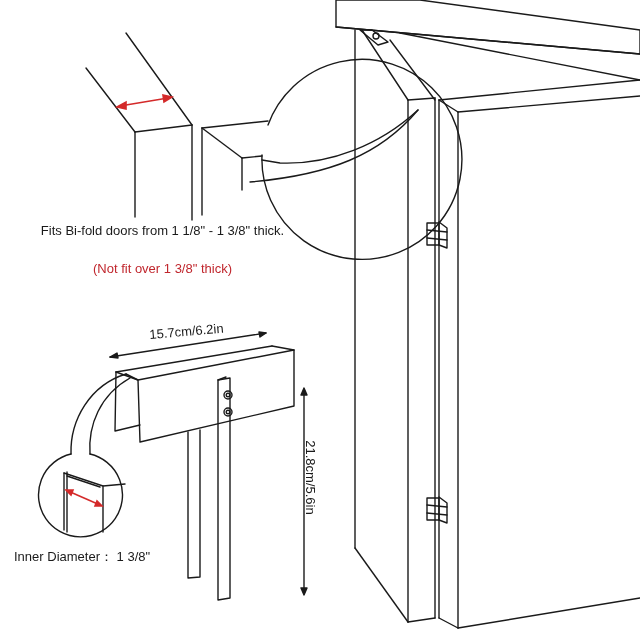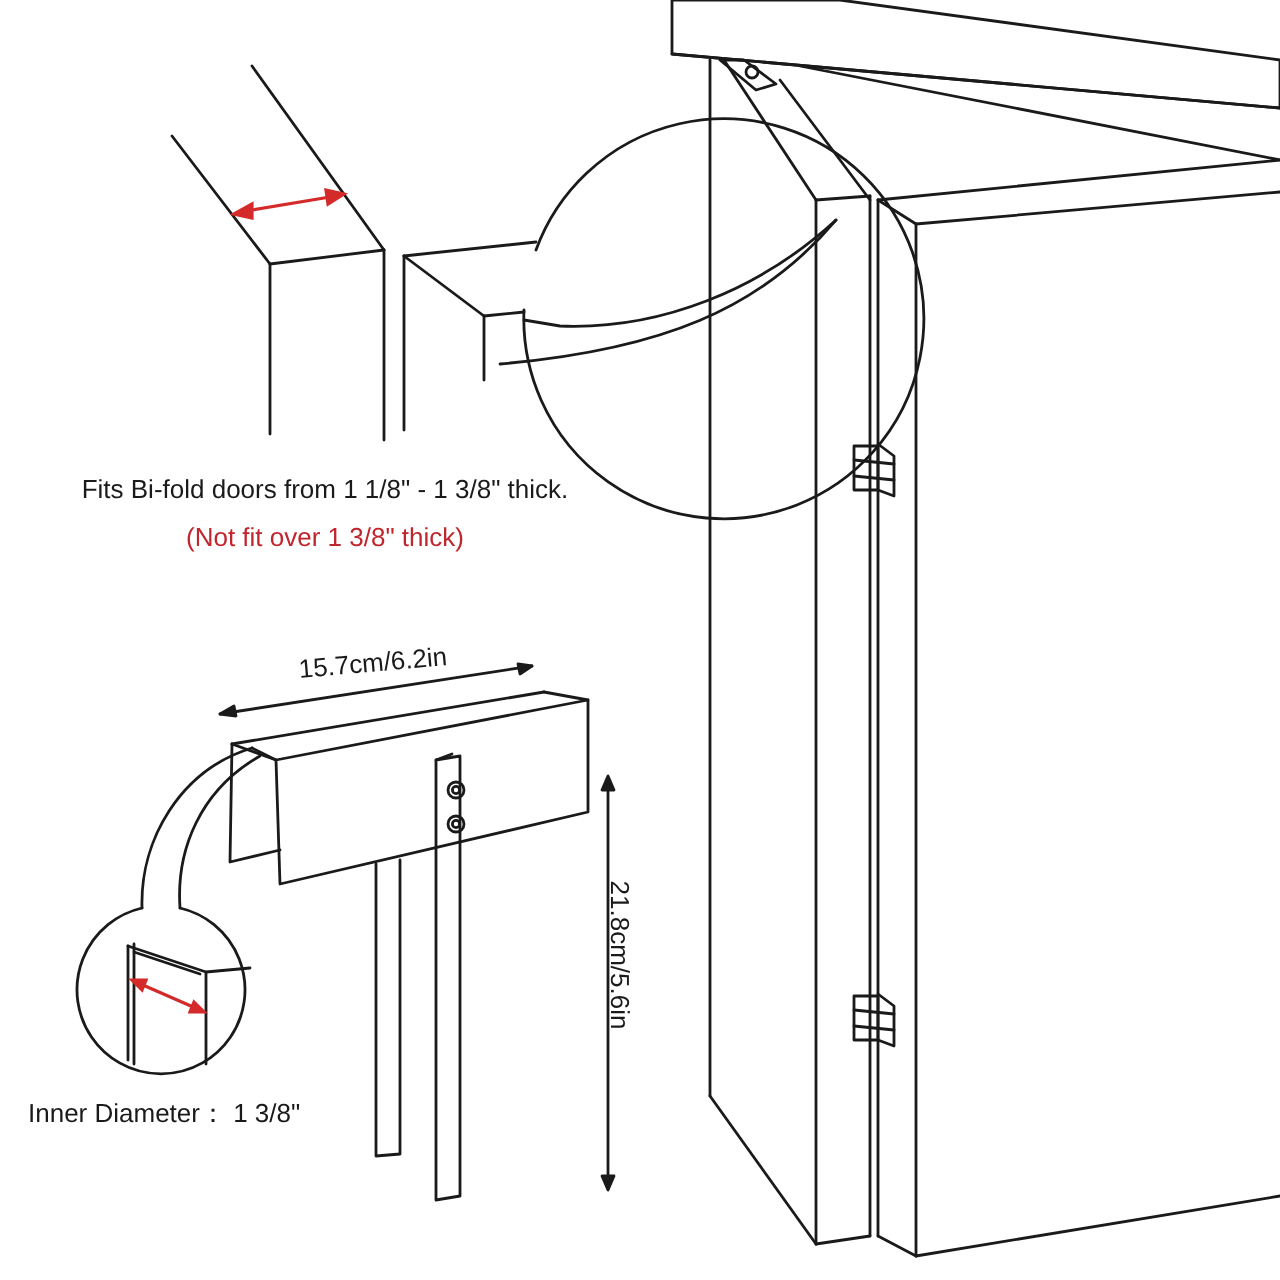--- a/index.html
+++ b/index.html
@@ -1,19 +1,19 @@
 <!DOCTYPE html>
 <html><head>
 <meta charset="utf-8">
 <style>
   html, body { margin: 0; padding: 0; background: #ffffff; }
   .canvas { position: relative; width: 640px; height: 640px; background: #ffffff; overflow: hidden; }
   svg.drawing { position: absolute; left: 0; top: 0; }
   .label { position: absolute; font-family: "Liberation Sans", sans-serif; white-space: nowrap; }
-  .fit-text { left: 0; width: 325px; top: 237px; text-align: center; font-size: 13px; color: #1a1a1a; }
+  .fit-text { left: 0; width: 325px; top: 223px; text-align: center; font-size: 13px; color: #1a1a1a; }
   .notfit-text { left: 0; width: 325px; top: 261px; text-align: center; font-size: 13px; color: #c0262d; }
   .width-dim { left: 150px; top: 327px; font-size: 13px; color: #1a1a1a; transform: rotate(-5deg); transform-origin: left bottom; }
   .height-dim { left: 250px; top: 470px; font-size: 13px; color: #1a1a1a; transform: rotate(90deg); transform-origin: center center; width: 120px; text-align: center; }
   .inner-dia { left: 14px; top: 548px; font-size: 13px; color: #1a1a1a; }
 </style>
 </head>
 <body>
 
 <div class="canvas">
   <svg class="drawing" width="640" height="640" viewBox="0 0 640 640">

